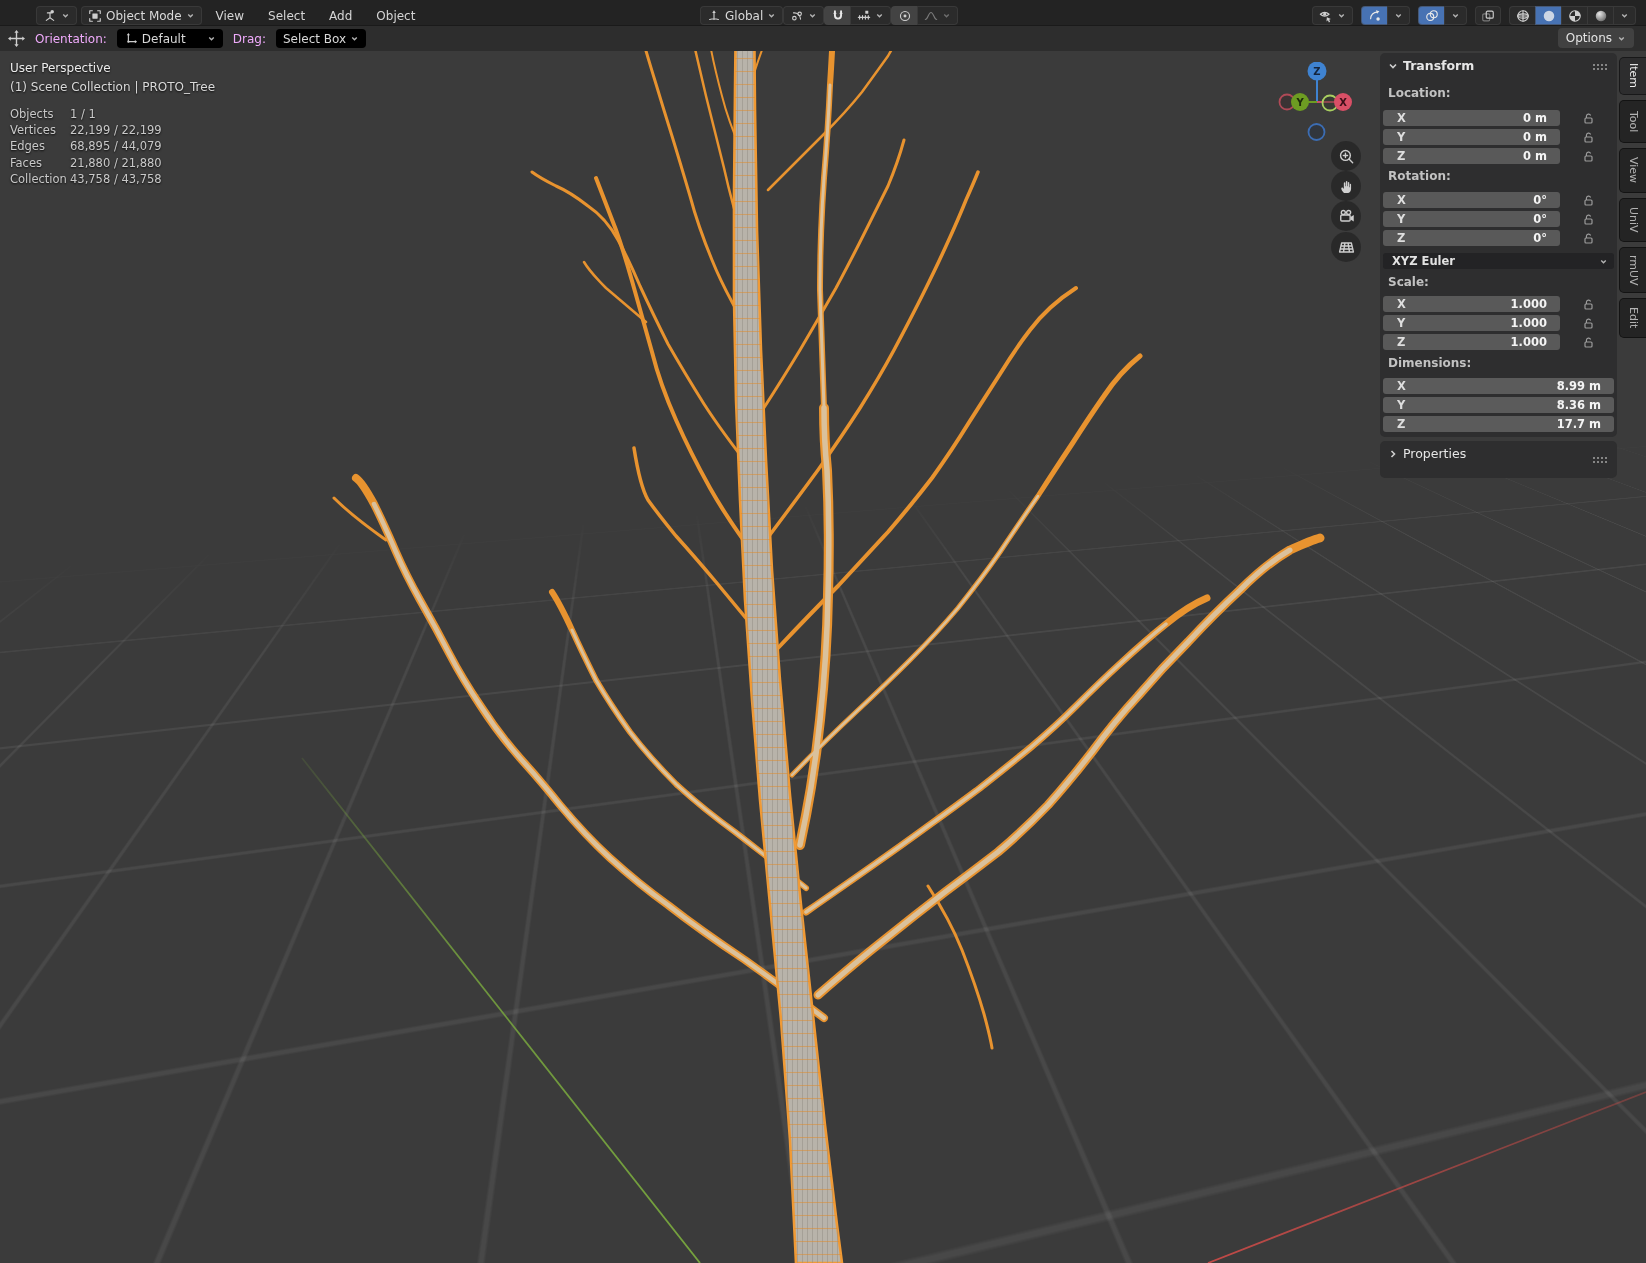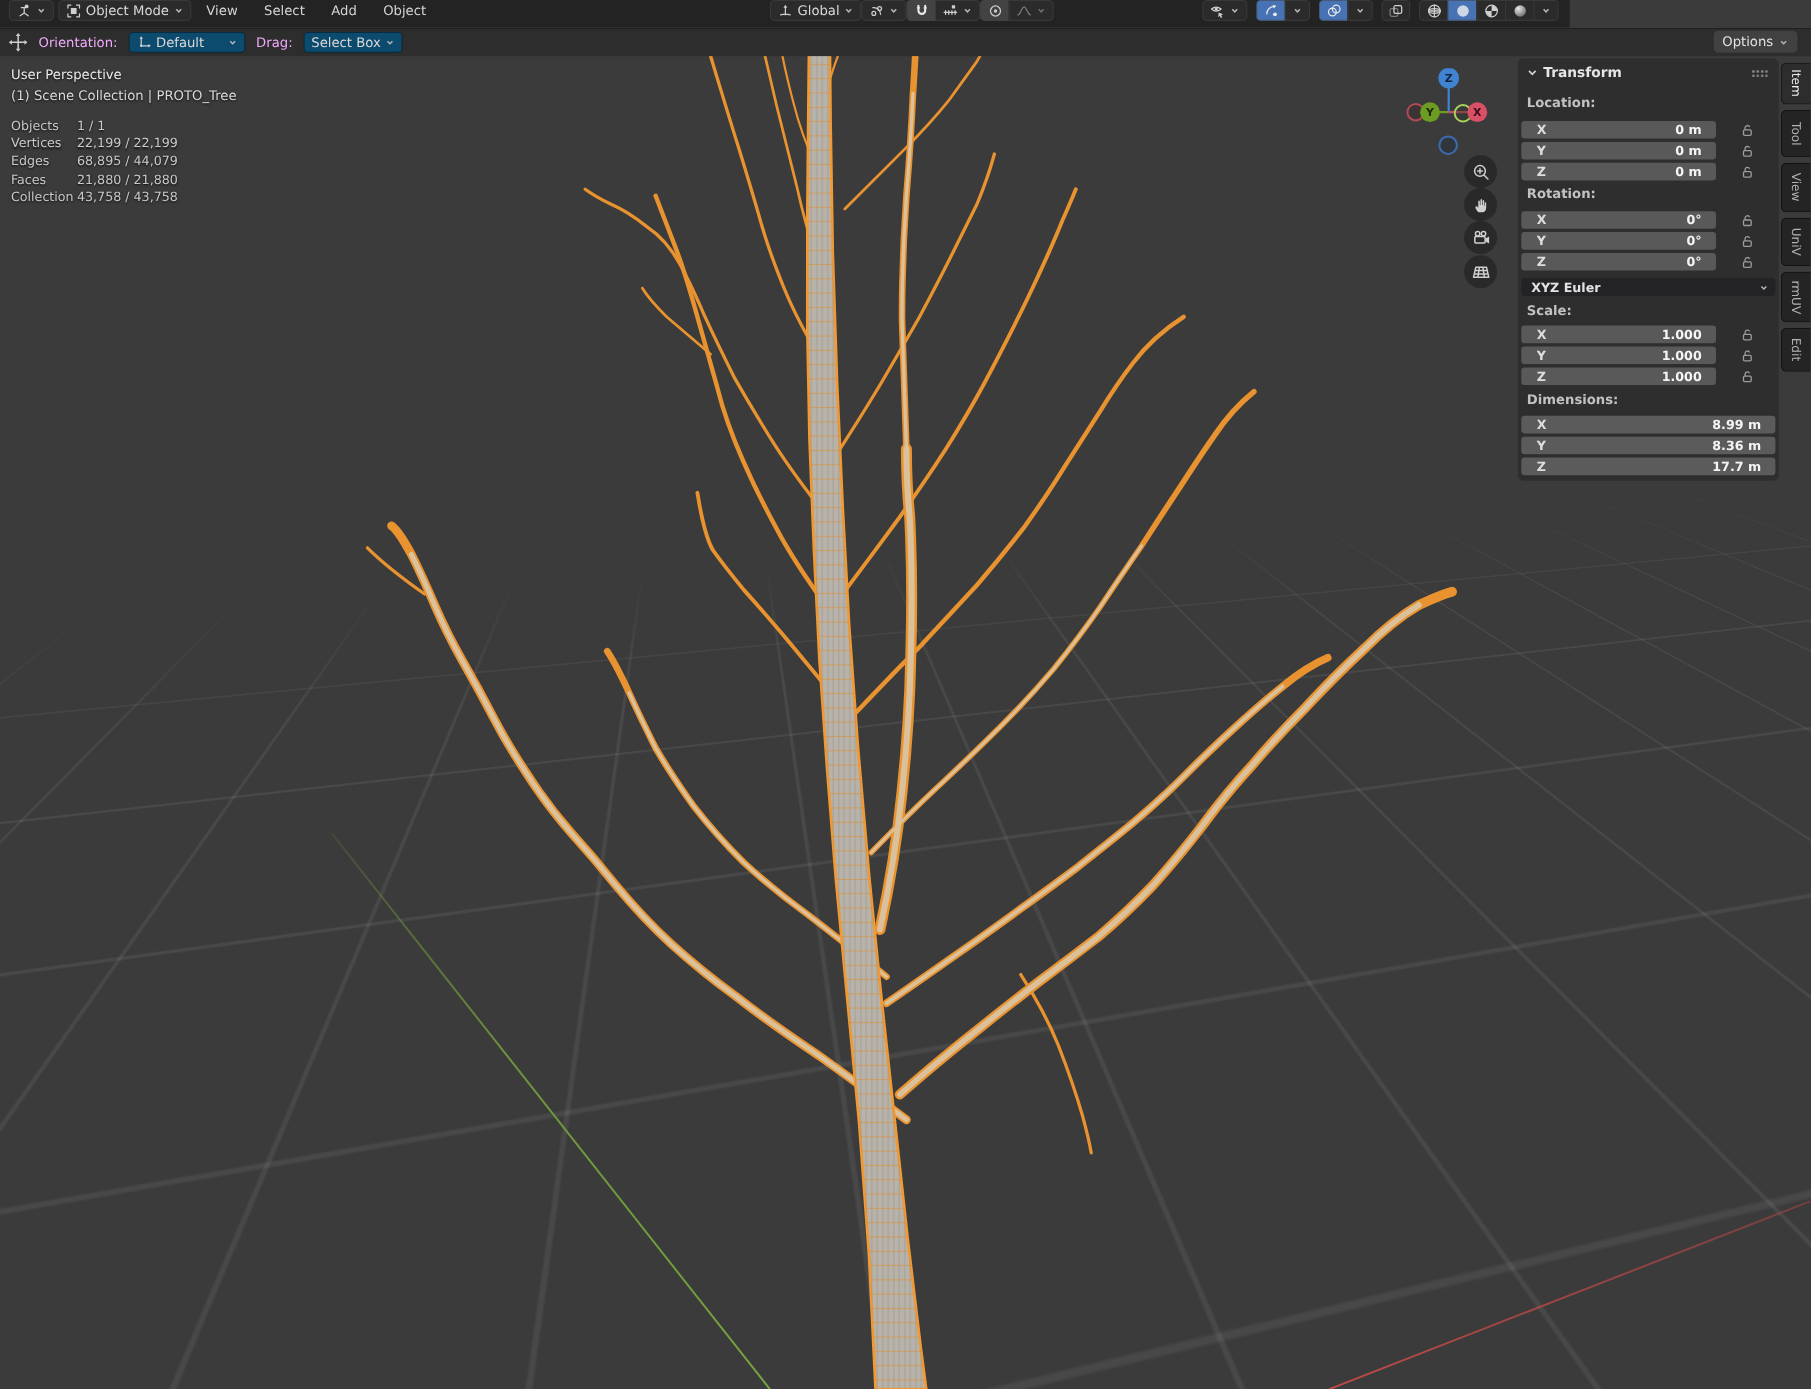--- a/index.html
+++ b/index.html
@@ -1,28 +1,28 @@
 <!DOCTYPE html>
 <html><head>
 <meta charset="utf-8">
 <style>
   * { margin:0; padding:0; box-sizing:border-box; }
   html,body { width:1646px; height:1263px; overflow:hidden; background:#3b3b3b;
     font-family:"DejaVu Sans","Liberation Sans",sans-serif; }
   #app { position:relative; width:1646px; height:1263px; overflow:hidden; }
 
   
-  .hdr1 { position:absolute; left:0; top:0; width:1427px; height:25px; background:#232323; z-index:50;
-          display:flex; align-items:flex-start; }
+  .hdr1 { position:absolute; left:0; top:0; width:1646px; height:25px; background:#232323; z-index:50;
+          display:flex; align-items:flex-end;padding-left:28px; }
   .hdr2 { position:absolute; left:0; top:25px; width:1646px; height:26px; background:#2d2d2d; z-index:50;
           display:flex; align-items:center; border-top:1px solid #1a1a1a; }
   .pill { display:inline-flex; align-items:center; gap:4px; height:19px; padding:0 6px;
           background:#2b2b2b; border:1px solid rgba(70,70,70,.55); border-radius:4px; color:#d9d9d9;
           font-size:12px; cursor:default; }
-  .pill.dark { background:#0c4a6e; border-color:rgba(0,0,0,.4); }
+  .pill.dark { background:#000000; border-color:rgba(0,0,0,.4); }
   .menuitem { color:#d5d5d5; font-size:12px; padding:0 10px; height:19px; display:inline-flex; align-items:center; border-radius:3px; }
   .chev { width:9px; height:9px; stroke:#b5b5b5; fill:none; stroke-width:1.5; flex:0 0 auto; }
   .icon14 { width:14px; height:14px; flex:0 0 auto; }
   .label { color:#f0abfc; font-size:12px; }
   .tglbtn { width:26px; height:19px; display:inline-flex; align-items:center; justify-content:center;
             background:#2b2b2b; border:1px solid rgba(70,70,70,.55); }
   .seg { display:inline-flex; }
   .seg > * { border-radius:0; border-right-width:0; }
   .seg > *:first-child { border-radius:4px 0 0 4px; }
   .seg > *:last-child { border-radius:0 4px 4px 0; border-right-width:1px; }
@@ -566,20 +566,29 @@
     <div class="prow wide" style="top:344px">
         <span class="ax">Y</span>
         <span class="val">8.36 m</span>
       </div>
     <div class="prow wide" style="top:363px">
         <span class="ax">Z</span>
         <span class="val">17.7 m</span>
       </div>
   </div>
 
+  <div class="npanel" id="np-properties">
+    <div class="phead">
+      <svg viewBox="0 0 10 10" style="transform:rotate(-90deg)">
+          <path d="M2 3.5 L5 6.5 L8 3.5"></path>
+        </svg>
+      <span>Properties</span>
+    </div>
+    <div class="dots" style="top:15px"></div>
+  </div>
 
   <div class="vtab active" style="top:57px;  height:38px">
       <span>Item</span>
     </div>
   <div class="vtab" style="top:100px; height:43px">
       <span>Tool</span>
     </div>
   <div class="vtab" style="top:148px; height:45px">
       <span>View</span>
     </div>

